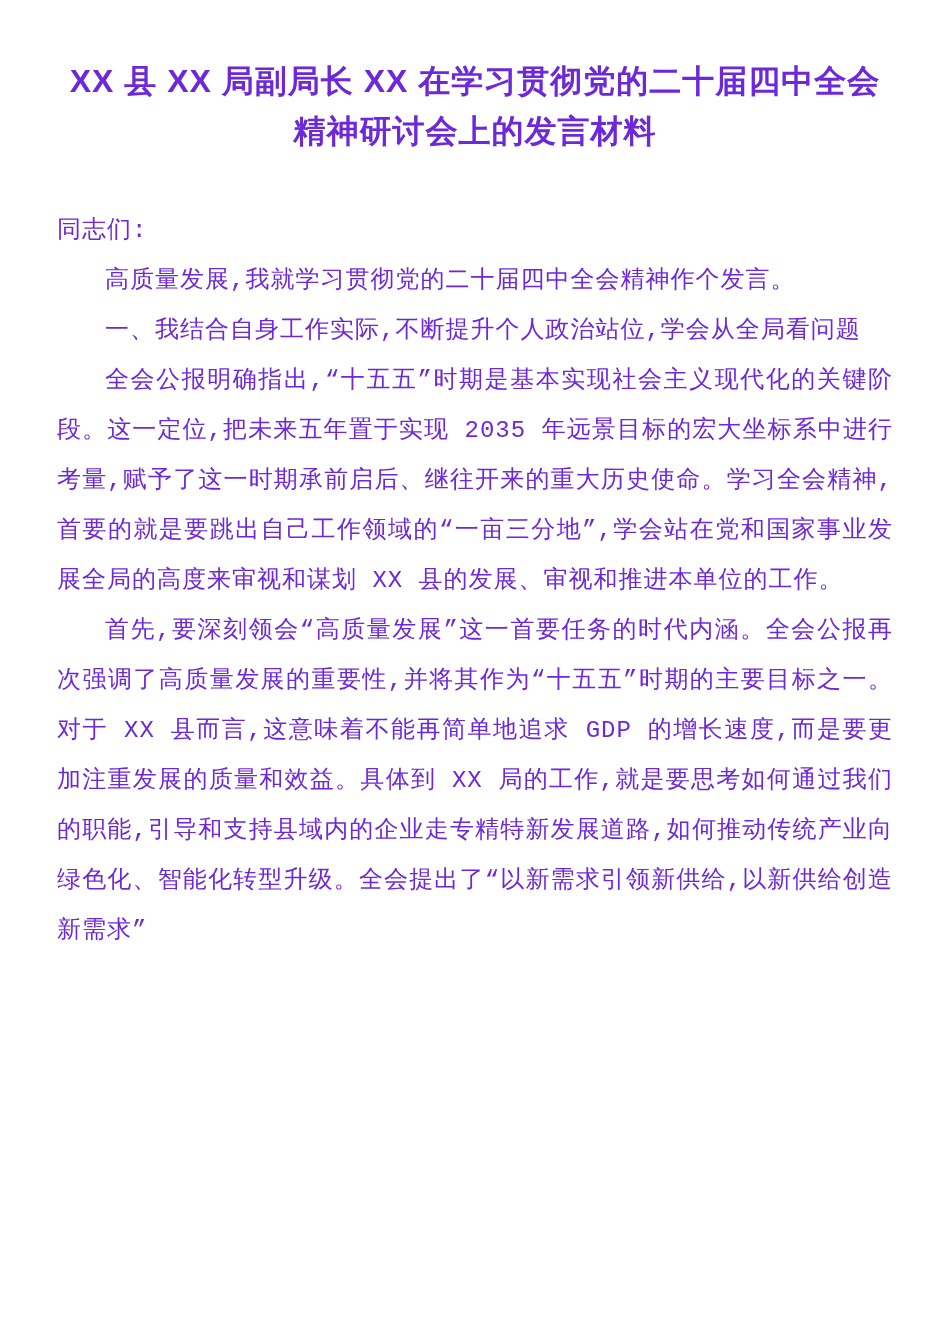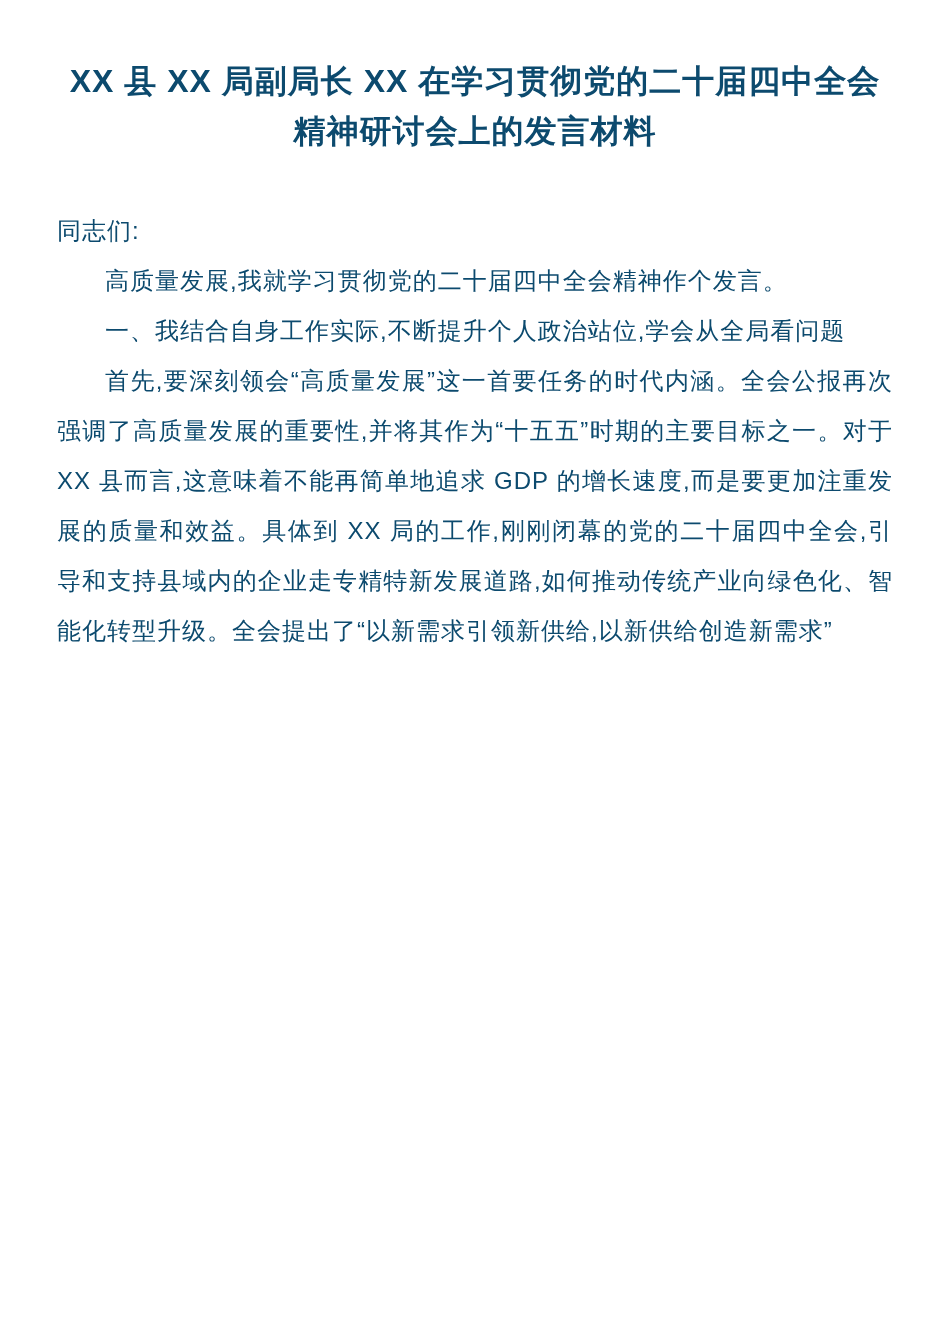--- a/index.html
+++ b/index.html
@@ -6,52 +6,54 @@
     margin: 0;
     padding: 0;
     background: #ffffff;
   }
   .doc {
     position: relative;
     width: 950px;
     height: 1344px;
     box-sizing: border-box;
     background: #ffffff;
-    color: #0c4a6e;
+    color: #6d28d9;
     font-family: "Liberation Sans", "DejaVu Sans", sans-serif;
     padding: 56px 57px 40px 57px;
     overflow: hidden;
   }
   .doc-title {
     font-size: 32px;
     font-weight: 700;
     line-height: 50px;
     text-align: center;
     letter-spacing: 1px;
     margin: 0 0 50px 0;
   }
   .para {
     font-size: 24px;
     line-height: 50px;
     letter-spacing: 1px;
     text-align: justify;
     margin: 0;
+    font-family: Liberation Mono, monospace;
   }
   .para.indent {
     text-indent: 2em;
   }
 </style>
 </head>
 <body>
 
 <div class="doc">
   <h1 class="doc-title">XX 县 XX 局副局长 XX 在学习贯彻党的二十届四中全会精神研讨会上的发言材料</h1>
 
   <p class="para">同志们:</p>
 
   <p class="para indent">高质量发展,我就学习贯彻党的二十届四中全会精神作个发言。</p>
 
 
   <p class="para indent">一、我结合自身工作实际,不断提升个人政治站位,学会从全局看问题</p>
 
+  <p class="para indent">全会公报明确指出,“十五五”时期是基本实现社会主义现代化的关键阶段。这一定位,把未来五年置于实现 2035 年远景目标的宏大坐标系中进行考量,赋予了这一时期承前启后、继往开来的重大历史使命。学习全会精神,首要的就是要跳出自己工作领域的“一亩三分地”,学会站在党和国家事业发展全局的高度来审视和谋划 XX 县的发展、审视和推进本单位的工作。</p>
 
-  <p class="para indent">首先,要深刻领会“高质量发展”这一首要任务的时代内涵。全会公报再次强调了高质量发展的重要性,并将其作为“十五五”时期的主要目标之一。对于 XX 县而言,这意味着不能再简单地追求 GDP 的增长速度,而是要更加注重发展的质量和效益。具体到 XX 局的工作,刚刚闭幕的党的二十届四中全会,引导和支持县域内的企业走专精特新发展道路,如何推动传统产业向绿色化、智能化转型升级。全会提出了“以新需求引领新供给,以新供给创造新需求”</p>
+  <p class="para indent">首先,要深刻领会“高质量发展”这一首要任务的时代内涵。全会公报再次强调了高质量发展的重要性,并将其作为“十五五”时期的主要目标之一。对于 XX 县而言,这意味着不能再简单地追求 GDP 的增长速度,而是要更加注重发展的质量和效益。具体到 XX 局的工作,就是要思考如何通过我们的职能,引导和支持县域内的企业走专精特新发展道路,如何推动传统产业向绿色化、智能化转型升级。全会提出了“以新需求引领新供给,以新供给创造新需求”</p>
 </div>
 
 </body></html>

